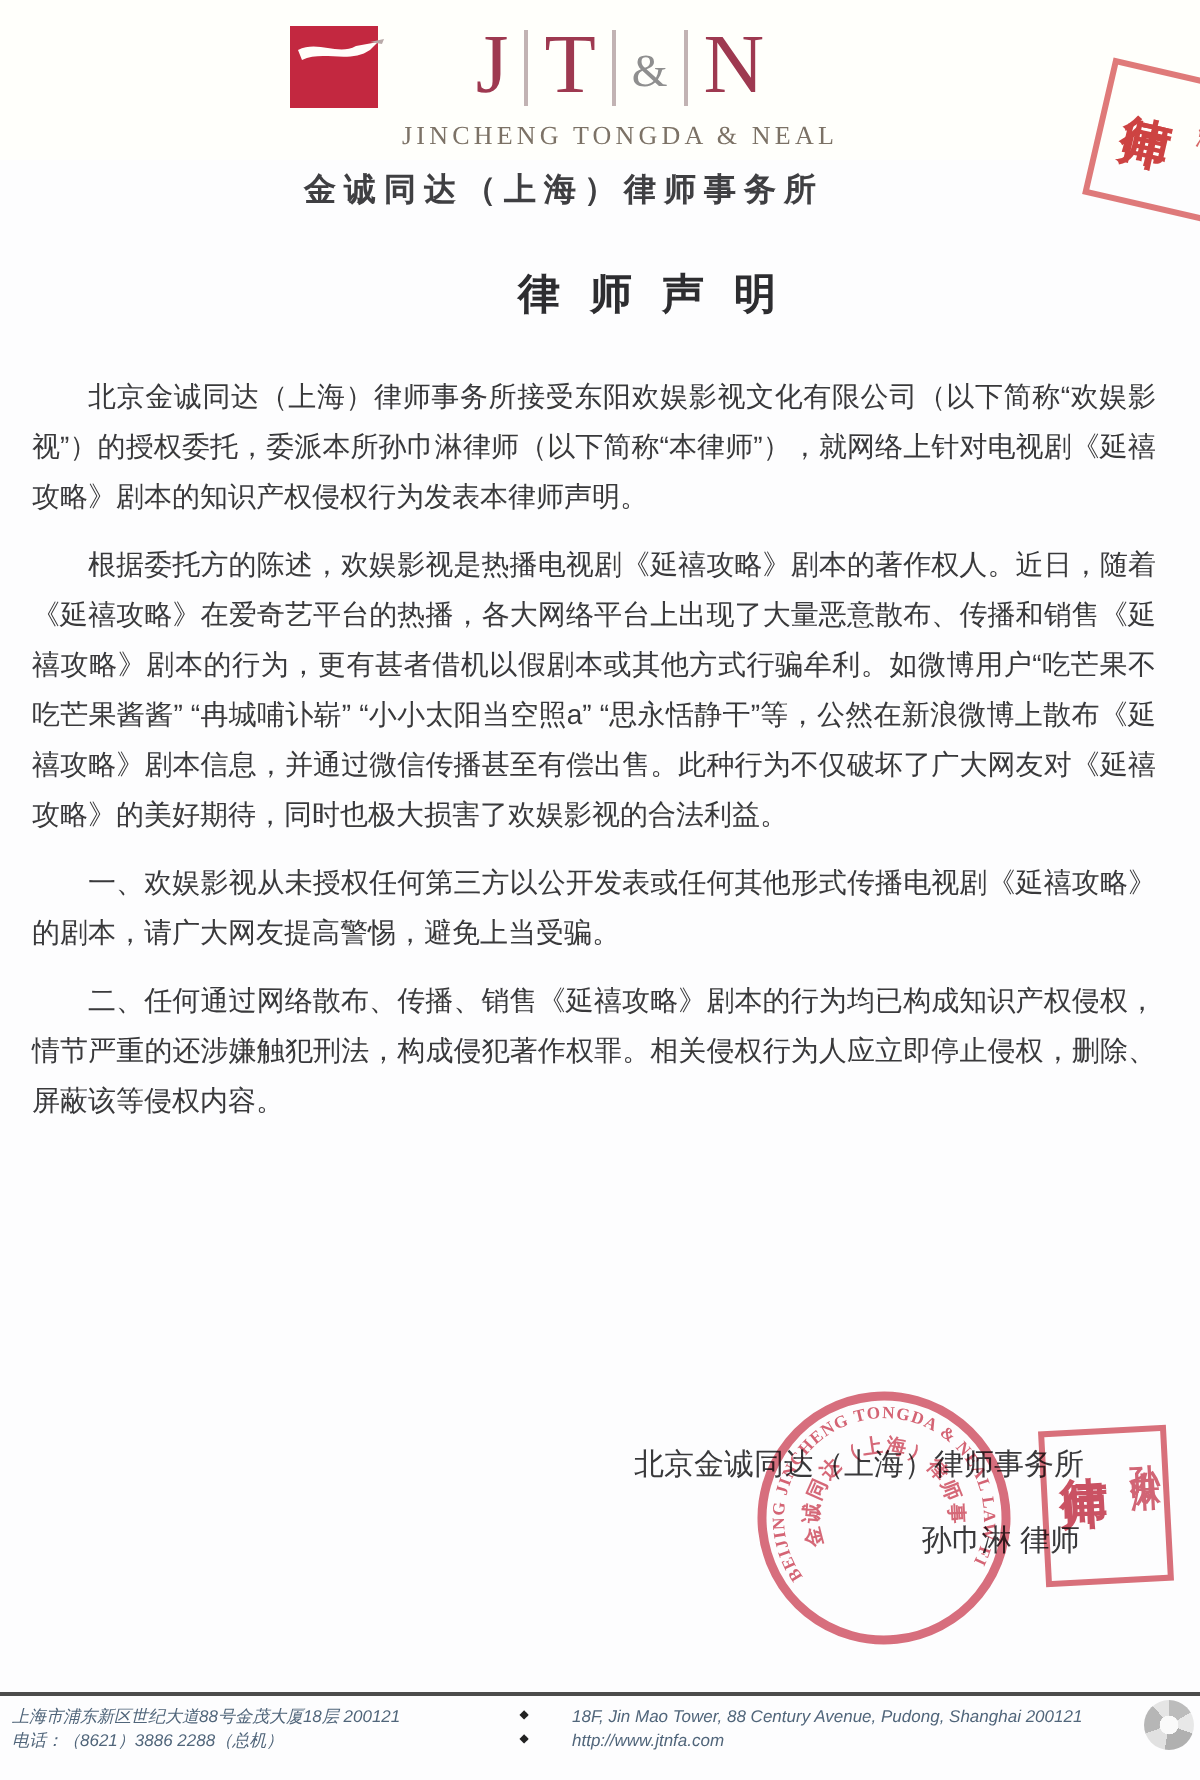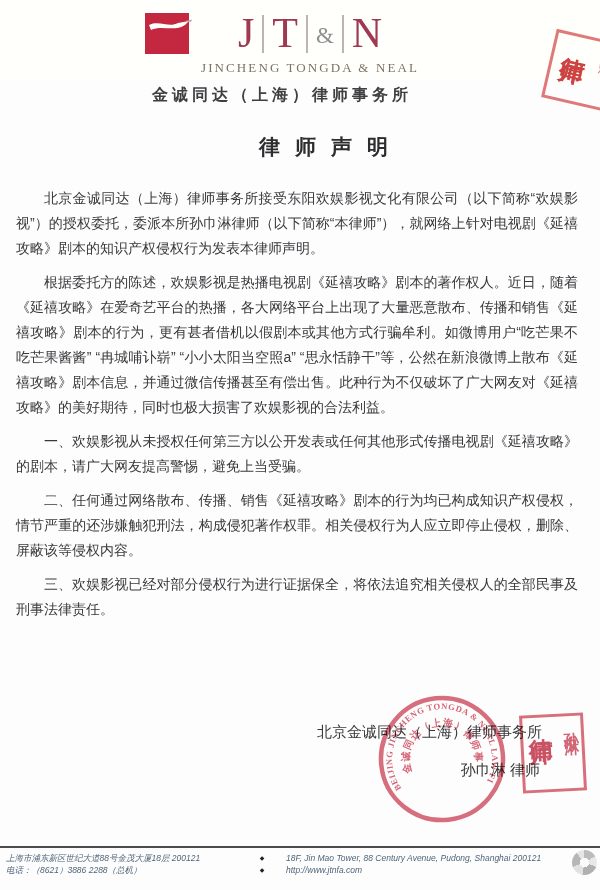--- a/index.html
+++ b/index.html
@@ -100,21 +100,20 @@
     <div class="firm-name">金诚同达（上海）律师事务所</div>
   </div>
 
   <h1 class="doc-title">律师声明</h1>
 
   <div class="body-text">
     <p>北京金诚同达（上海）律师事务所接受东阳欢娱影视文化有限公司（以下简称“欢娱影视”）的授权委托，委派本所孙巾淋律师（以下简称“本律师”），就网络上针对电视剧《延禧攻略》剧本的知识产权侵权行为发表本律师声明。</p>
     <p>根据委托方的陈述，欢娱影视是热播电视剧《延禧攻略》剧本的著作权人。近日，随着《延禧攻略》在爱奇艺平台的热播，各大网络平台上出现了大量恶意散布、传播和销售《延禧攻略》剧本的行为，更有甚者借机以假剧本或其他方式行骗牟利。如微博用户“吃芒果不吃芒果酱酱” “冉城哺讣崭” “小小太阳当空照a” “思永恬静干”等，公然在新浪微博上散布《延禧攻略》剧本信息，并通过微信传播甚至有偿出售。此种行为不仅破坏了广大网友对《延禧攻略》的美好期待，同时也极大损害了欢娱影视的合法利益。</p>
     <p>一、欢娱影视从未授权任何第三方以公开发表或任何其他形式传播电视剧《延禧攻略》的剧本，请广大网友提高警惕，避免上当受骗。</p>
     <p>二、任何通过网络散布、传播、销售《延禧攻略》剧本的行为均已构成知识产权侵权，情节严重的还涉嫌触犯刑法，构成侵犯著作权罪。相关侵权行为人应立即停止侵权，删除、屏蔽该等侵权内容。</p>
-    <p>三、欢娱影视已经对部分侵权行为进行证据保全，将依法追究相关侵权人的全部民事及刑事法律责任。</p>
   </div>
 
   <div class="signature">
     <div class="sig-firm">北京金诚同达（上海）律师事务所</div>
     <div class="sig-lawyer">孙巾淋 律师</div>
   </div>
 
   <div class="seal-round">
     <svg width="132" height="132" viewBox="0 0 132 132">
       <circle cx="66" cy="66" r="61" fill="none" stroke="rgba(204,63,82,0.82)" stroke-width="4.5"></circle>

